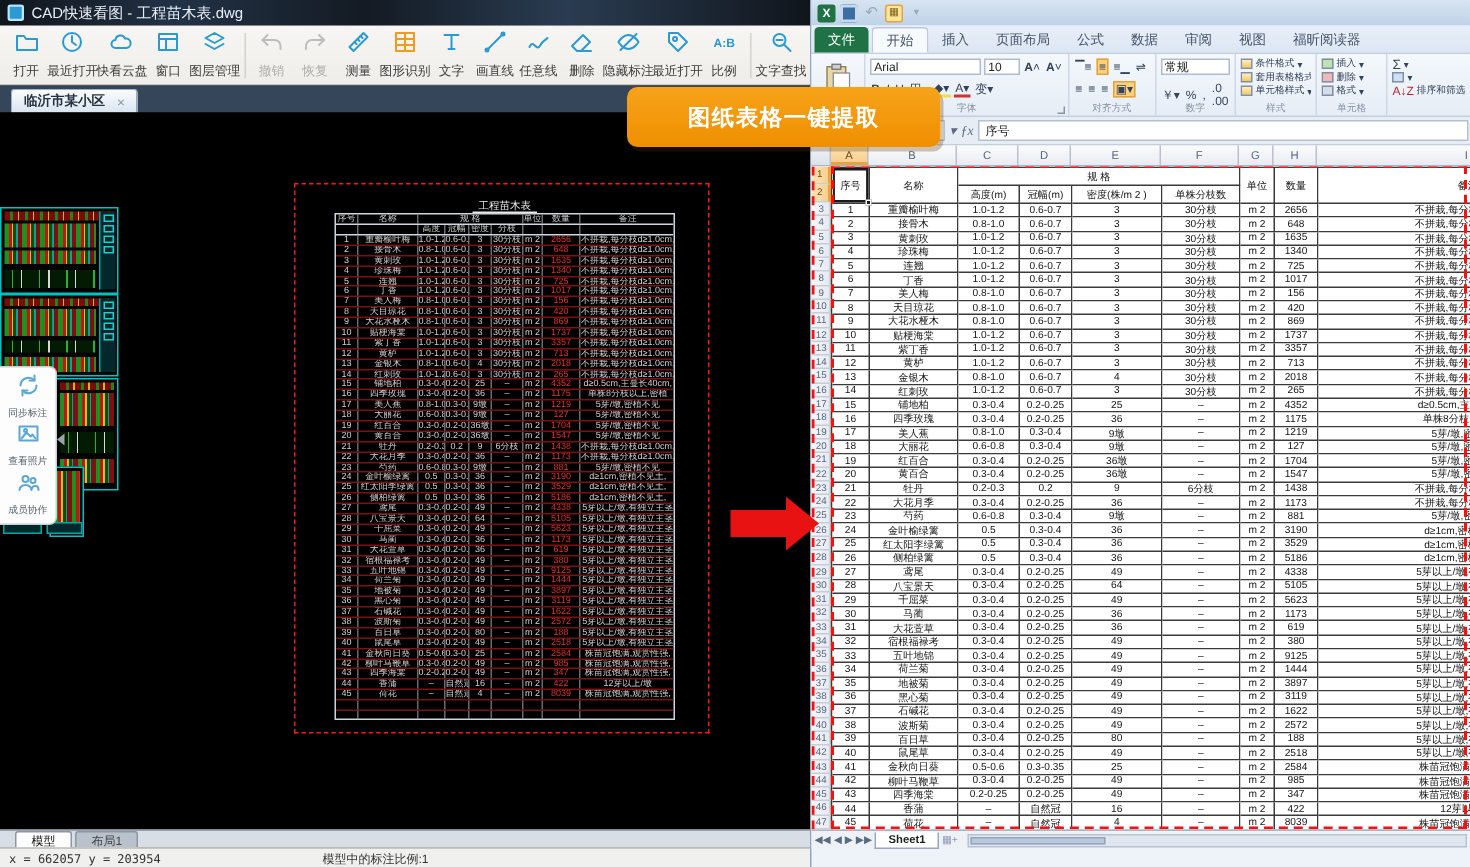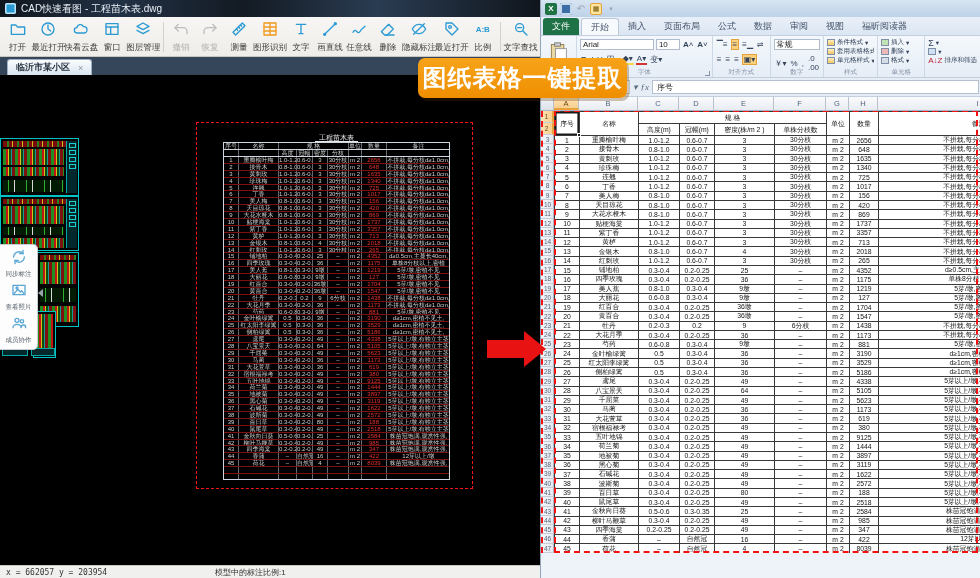--- a/index.html
+++ b/index.html
@@ -142,21 +142,21 @@
   #status-ready{margin-left:6px;}
   .viewbtns{position:absolute;right:58px;display:flex;}
   .viewbtns b{width:13px;height:9px;border:1px solid #9aa8ba;background:#f4f7fb;font-size:6px;line-height:8px;text-align:center;color:#7487a0;font-weight:normal;}
   .viewbtns b.on{background:#fcdFA6;background:#fcd9a6;}
   #zoom-level{position:absolute;right:18px;}
 
   
   #banner{position:absolute;left:418px;top:58px;width:209px;height:40px;border-radius:7px;
     background:linear-gradient(#f7a31a,#ef8f00);box-shadow:2px 3px 0 rgba(90,45,0,.28);
     display:flex;align-items:center;justify-content:center;}
-  #banner span{color:#fff;font-size:24px;font-weight:bold;letter-spacing:1px;white-space:nowrap;}
+  #banner span{color:#fff;font-size:15px;font-weight:bold;letter-spacing:1px;white-space:nowrap;}
   #big-arrow-shaft{position:absolute;left:487px;top:340px;width:37px;height:18px;background:#e81212;}
   #big-arrow-head{position:absolute;left:524px;top:331px;width:0;height:0;
     border-top:18px solid transparent;border-bottom:18px solid transparent;border-left:22px solid #e81212;}
 </style>
 </head>
 <body>
 
 <div id="stage">
 
   <div id="cad-window">
@@ -896,20 +896,24 @@
             <div class="ccell" style="width: 16px;"></div>
             <div class="ccell" style="width: 15px;"></div>
             <div class="ccell" style="width: 21px;"></div>
             <div class="ccell" style="width: 13px;"></div>
             <div class="ccell" style="width: 25px;"></div>
             <div class="ccell" style="width: 64px;"></div>
           </div>
         </div>
     </div>
 
+    <div id="cad-layoutbar">
+      <span class="lay-tab active">模型</span>
+      <span class="lay-tab">布局1</span>
+    </div>
     <div id="cad-statusbar">
       <span id="cad-coords">x = 662057  y = 203954</span>
       <span id="cad-scale-note">模型中的标注比例:1</span>
     </div>
   </div>
 
   <div id="excel-window">
     <div id="xl-titlebar">
       <span class="qat-ic qat-excel">X</span>
       <span class="qat-ic qat-save"></span>
@@ -1591,20 +1595,31 @@
           <div class="rowh" style="top: 404.89px; height: 9.29px; line-height: 9.29px;">44</div>
           <div class="rowh" style="top: 414.18px; height: 9.29px; line-height: 9.29px;">45</div>
           <div class="rowh" style="top: 423.47px; height: 9.29px; line-height: 9.29px;">46</div>
           <div class="rowh" style="top: 432.76px; height: 9.29px; line-height: 9.29px;">47</div>
         </div>
       <div id="fill-handle"></div>
       <div id="ants"></div>
       <div id="ants-left-edge"></div>
     </div>
 
+    <div id="xl-sheettabs">
+      <span>◀◀</span>
+      <span>◀</span>
+      <span>▶</span>
+      <span>▶▶</span>
+      <span id="sheet-tab">Sheet1</span>
+      <span style="color:#8a9ab0;">▦+</span>
+      <div id="hscroll">
+          <div class="thumbv"></div>
+        </div>
+    </div>
 
   </div>
 
   <div id="banner">
     <span>图纸表格一键提取</span>
   </div>
   <div id="big-arrow-shaft"></div>
   <div id="big-arrow-head"></div>
 
 </div>

